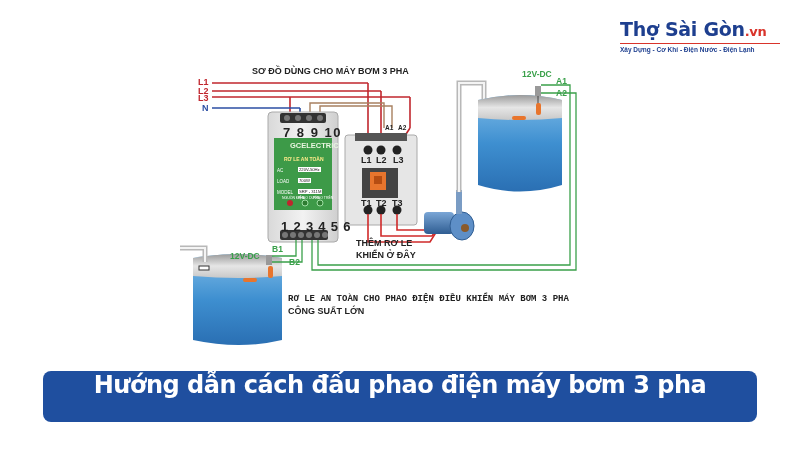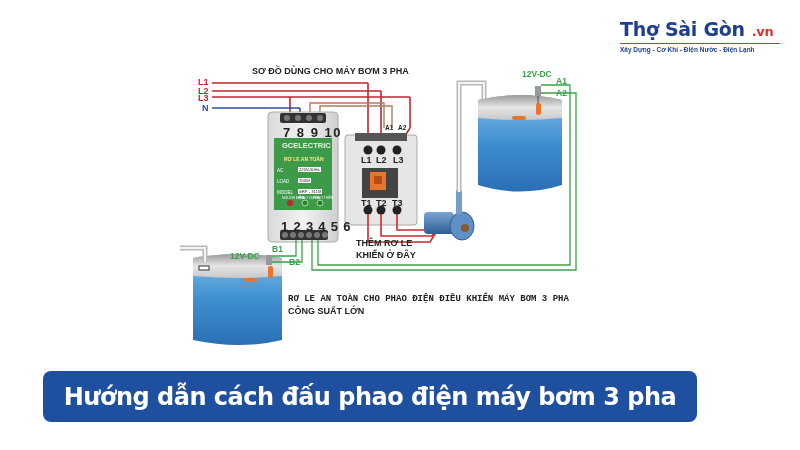--- a/index.html
+++ b/index.html
@@ -1,29 +1,29 @@
 <!DOCTYPE html>
 <html><head>
 <meta charset="utf-8">
 <style>
   html, body { margin: 0; padding: 0; }
   body { width: 800px; height: 450px; background: #ffffff; position: relative; overflow: hidden; font-family: "Liberation Sans", sans-serif; }
   .logo { position: absolute; left: 620px; top: 18px; width: 170px; }
   .logo-main { font-family: "DejaVu Sans", sans-serif; font-weight: bold; font-size: 19px; color: #1e3f8f; letter-spacing: -0.3px; white-space: nowrap; }
-  .logo-main .vn { color: #d9342b; font-size: 13px; margin-left: 7px; }
+  .logo-main .vn { color: #d9342b; font-size: 13px; }
   .logo-line { height: 1px; background: #d9342b; margin: 3px 0 2px 0; width: 160px; }
   .logo-sub { font-size: 6.5px; color: #1e3f8f; font-weight: bold; white-space: nowrap; }
   .diagram { position: absolute; left: 0; top: 0; width: 800px; height: 360px; }
   .lbl { position: absolute; font-family: "Liberation Sans", sans-serif; font-weight: bold; white-space: nowrap; }
   .title-top { left: 252px; top: 66px; font-size: 9px; color: #222; }
   .phase { font-size: 9px; color: #c0262d; }
   .neutral { font-size: 9px; color: #2b4ea3; }
   .green { color: #3aa04a; font-size: 8.5px; }
   .note { font-size: 9px; color: #222; line-height: 12px; }
-  .banner { position: absolute; left: 43px; top: 371px; width: 654px; height: 51px; background: #1f4f9f; border-radius: 8px; display: flex; align-items: center; justify-content: center; }
+  .banner { position: absolute; left: 43px; top: 371px; width: 714px; height: 51px; background: #1f4f9f; border-radius: 8px; display: flex; align-items: flex-start; justify-content: center; }
   .banner-text { color: #ffffff; font-family: "DejaVu Sans", sans-serif; font-weight: bold; font-size: 24px; letter-spacing: -0.5px; }
   .relay-brand { position: absolute; font-family: "Liberation Sans", sans-serif; font-weight: bold; font-size: 7.5px; color: #e8f5e0; }
   .relay-text { position: absolute; font-family: "Liberation Sans", sans-serif; font-size: 4.5px; color: #fff; }
   .relay-field { position: absolute; background: #fff; color: #222; font-size: 4.2px; padding: 0 1px; font-family: "Liberation Sans", sans-serif; }
   .term-num { position: absolute; font-family: "Liberation Sans", sans-serif; font-weight: bold; font-size: 13px; color: #222; letter-spacing: 1.5px; }
   .ct-lbl { position: absolute; font-family: "Liberation Sans", sans-serif; font-weight: bold; font-size: 9px; color: #222; }
   .ct-small { position: absolute; font-family: "Liberation Sans", sans-serif; font-weight: bold; font-size: 6.5px; color: #222; }
 </style>
 </head>
 <body>
@@ -159,21 +159,21 @@
 
   
   <div class="lbl title-top">SƠ ĐỒ DÙNG CHO MÁY BƠM 3 PHA</div>
   <div class="lbl phase" style="left:198px;top:77px;">L1</div>
   <div class="lbl phase" style="left:198px;top:86px;">L2</div>
   <div class="lbl phase" style="left:198px;top:93px;">L3</div>
   <div class="lbl neutral" style="left:202px;top:103px;">N</div>
 
   
   <div class="term-num" style="left:283px;top:125px;">7 8 9 10</div>
-  <div class="relay-brand" style="left:282px;top:141px;">GCELECTRIC</div>
+  <div class="relay-brand" style="left:290px;top:141px;">GCELECTRIC</div>
   <div class="relay-text" style="left:284px;top:156px;font-weight:bold;color:#ffeb8a;font-size:5px;">RƠ LE AN TOÀN</div>
   <div class="relay-text" style="left:277px;top:168px;">AC</div>
   <div class="relay-field" style="left:298px;top:167px;">220V-50Hz</div>
   <div class="relay-text" style="left:277px;top:179px;">LOAD</div>
   <div class="relay-field" style="left:298px;top:178px;">700W</div>
   <div class="relay-text" style="left:277px;top:190px;">MODEL</div>
   <div class="relay-field" style="left:298px;top:189px;">SRP - 311M</div>
   <div class="relay-text" style="left:282px;top:196px;font-size:3.5px;">NGUỒN ĐIỆN</div>
   <div class="relay-text" style="left:298px;top:196px;font-size:3.5px;">PHAO DƯỚI</div>
   <div class="relay-text" style="left:313px;top:196px;font-size:3.5px;">PHAO TRÊN</div>

